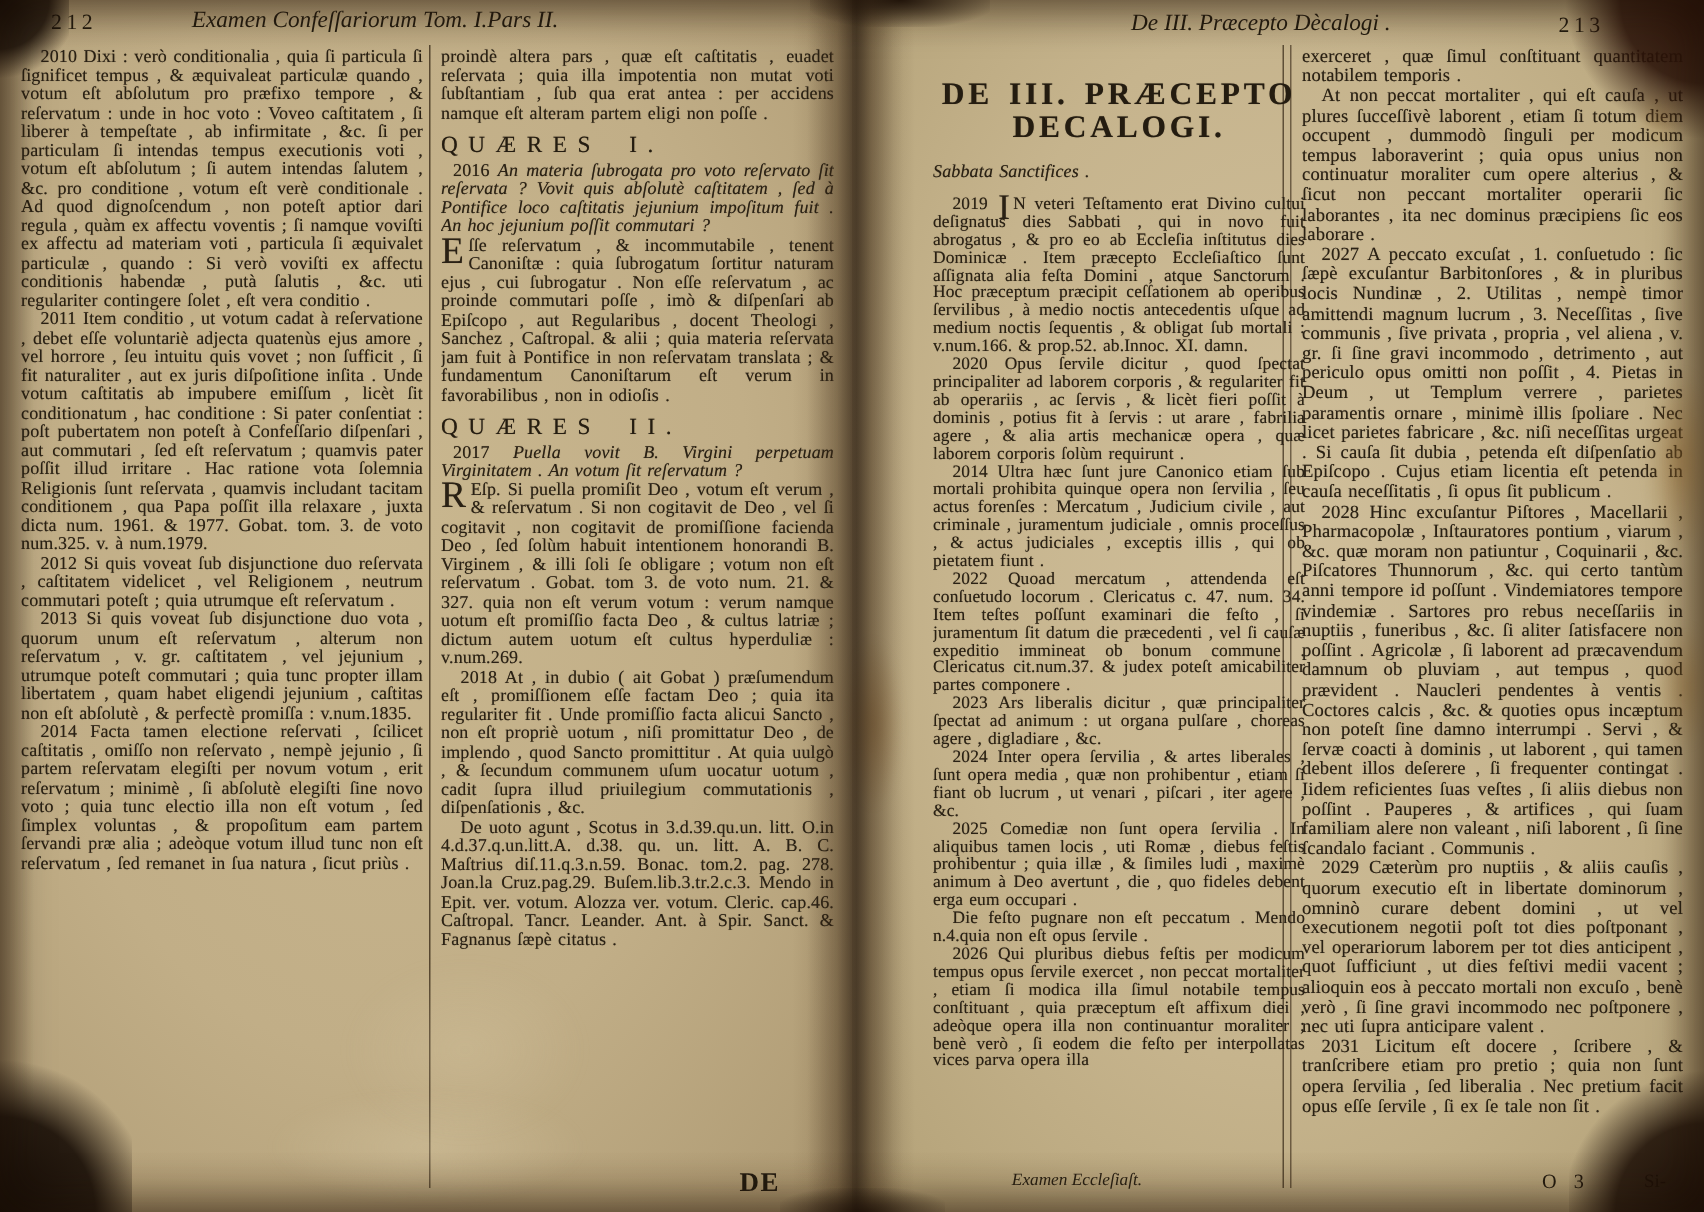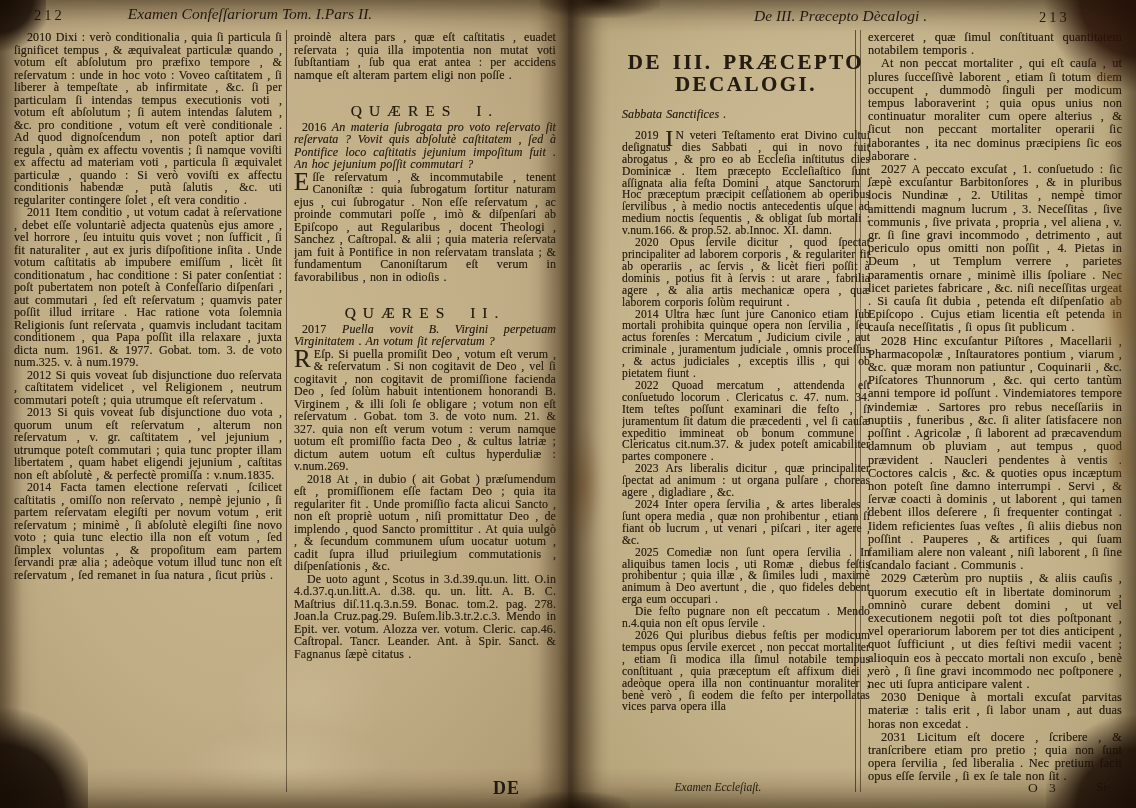--- a/index.html
+++ b/index.html
@@ -45,21 +45,21 @@
   .rp-rule1{left:287px;width:1px;background:rgba(50,35,18,.7);}
   .rp-rule2{left:292px;width:1px;background:rgba(50,35,18,.6);}
 
   
   .para{margin:0;text-align:justify;text-indent:13px;word-spacing:1px;letter-spacing:.1px;
         text-shadow:0 0 .5px rgba(42,33,20,.55);}
   .p0{text-indent:0;}
   .it{}
   .q{font-style:italic;text-indent:8px;}
   .q .num{font-style:normal;}
-  .h{font-style:normal;text-align:center;text-indent:0;font-size:15.5px;letter-spacing:7px;word-spacing:8px;margin:24px 0 3px;color:#241c10;}
+  .h{font-style:normal;text-indent:0;font-size:15.5px;letter-spacing:7px;word-spacing:8px;margin:10px 0 3px;color:#241c10;}
   .chapter{text-align:center;text-indent:0;font-weight:bold;font-size:21px;line-height:22px;letter-spacing:2.5px;word-spacing:3px;margin:20px 0 0;color:#241c10;}
   .subtitle{text-align:left;text-indent:0;font-style:italic;font-size:12px;margin:14px 0 9px;}
   .drop{float:left;font-size:25px;line-height:20px;height:22px;padding:1px 3px 0 0;}
   .drop-inline{font-size:24px;line-height:0;vertical-align:-7px;margin:0 2px 0 1px;}
 
   
   .catchword{position:absolute;font-size:18px;font-weight:bold;letter-spacing:1px;color:#241c10;}
   .cw-left{left:493px;top:778px;}
   .footer-sig{position:absolute;left:55px;top:781px;width:190px;text-align:center;font-style:italic;font-size:11.5px;color:#2a2114;}
   .sig-mark{position:absolute;left:460px;top:780px;font-size:13.5px;letter-spacing:4px;color:#241c10;}
@@ -133,21 +133,20 @@
         <p class="para"><span class="num">2025 </span>Comediæ non ſunt opera ſervilia . In aliquibus tamen locis , uti Romæ , diebus feſtis prohibentur ; quia illæ , &amp; ſimiles ludi , maximè animum à Deo avertunt , die , quo fideles debent erga eum occupari .</p>
         <p class="para">Die feſto pugnare non eſt peccatum . Mendo n.4.quia non eſt opus ſervile .</p>
         <p class="para"><span class="num">2026 </span>Qui pluribus diebus feſtis per modicum tempus opus ſervile exercet , non peccat mortaliter , etiam ſi modica illa ſimul notabile tempus conſtituant , quia præceptum eſt affixum diei , adeòque opera illa non continuantur moraliter ; benè verò , ſi eodem die feſto per interpollatas vices parva opera illa</p>
       </div>
     <div class="col rp-c2">
         <p class="para p0">exerceret , quæ ſimul conſtituant quantitatem notabilem temporis .</p>
         <p class="para">At non peccat mortaliter , qui eſt cauſa , ut plures ſucceſſivè laborent , etiam ſi totum diem occupent , dummodò ſinguli per modicum tempus laboraverint ; quia opus unius non continuatur moraliter cum opere alterius , &amp; ſicut non peccant mortaliter operarii ſic laborantes , ita nec dominus præcipiens ſic eos laborare .</p>
         <p class="para"><span class="num">2027 </span>A peccato excuſat , 1. conſuetudo : ſic ſæpè excuſantur Barbitonſores , &amp; in pluribus locis Nundinæ , 2. Utilitas , nempè timor amittendi magnum lucrum , 3. Neceſſitas , ſive communis , ſive privata , propria , vel aliena , v. gr. ſi ſine gravi incommodo , detrimento , aut periculo opus omitti non poſſit , 4. Pietas in Deum , ut Templum verrere , parietes paramentis ornare , minimè illis ſpoliare . Nec licet parietes fabricare , &amp;c. niſi neceſſitas urgeat . Si cauſa ſit dubia , petenda eſt diſpenſatio ab Epiſcopo . Cujus etiam licentia eſt petenda in cauſa neceſſitatis , ſi opus ſit publicum .</p>
         <p class="para"><span class="num">2028 </span><span class="it">Hinc excuſantur Piſtores , Macellarii , Pharmacopolæ , Inſtauratores pontium , viarum , &amp;c. quæ moram non patiuntur , Coquinarii , &amp;c. Piſcatores Thunnorum , &amp;c. qui certo tantùm anni tempore id poſſunt . Vindemiatores tempore vindemiæ . Sartores pro rebus neceſſariis in nuptiis , funeribus , &amp;c. ſi aliter ſatisfacere non poſſint . Agricolæ , ſi laborent ad præcavendum damnum ob pluviam , aut tempus , quod prævident . Naucleri pendentes à ventis . Coctores calcis , &amp;c. &amp; quoties opus incæptum non poteſt ſine damno interrumpi . Servi , &amp; ſervæ coacti à dominis , ut laborent , qui tamen debent illos deſerere , ſi frequenter contingat . Iidem reficientes ſuas veſtes , ſi aliis diebus non poſſint . Pauperes , &amp; artifices , qui ſuam familiam alere non valeant , niſi laborent , ſi ſine ſcandalo faciant .</span><span> Communis .</span></p>
         <p class="para"><span class="num">2029 </span>Cæterùm pro nuptiis , &amp; aliis cauſis , quorum executio eſt in libertate dominorum , omninò curare debent domini , ut vel executionem negotii poſt tot dies poſtponant , vel operariorum laborem per tot dies anticipent , quot ſufficiunt , ut dies feſtivi medii vacent ; alioquin eos à peccato mortali non excuſo , benè verò , ſi ſine gravi incommodo nec poſtponere , nec uti ſupra anticipare valent .</p>
-        <p class="para"><span class="num">2030 </span>Denique à mortali excuſat parvitas materiæ : talis erit , ſi labor unam , aut duas horas non excedat .</p>
         <p class="para"><span class="num">2031 </span>Licitum eſt docere , ſcribere , &amp; tranſcribere etiam pro pretio ; quia non ſunt opera ſervilia , ſed liberalia . Nec pretium facit opus eſſe ſervile , ſi ex ſe tale non ſit .</p>
       </div>
     <div class="footer-sig">Examen Eccleſiaſt.</div>
     <div class="sig-mark">O 3</div>
     <div class="cw-right">Si-</div>
     <div class="stain st-1"></div>
     <div class="stain st-2"></div>
     <div class="stain st-3"></div>
     <div class="stain st-4"></div>
   </div>

